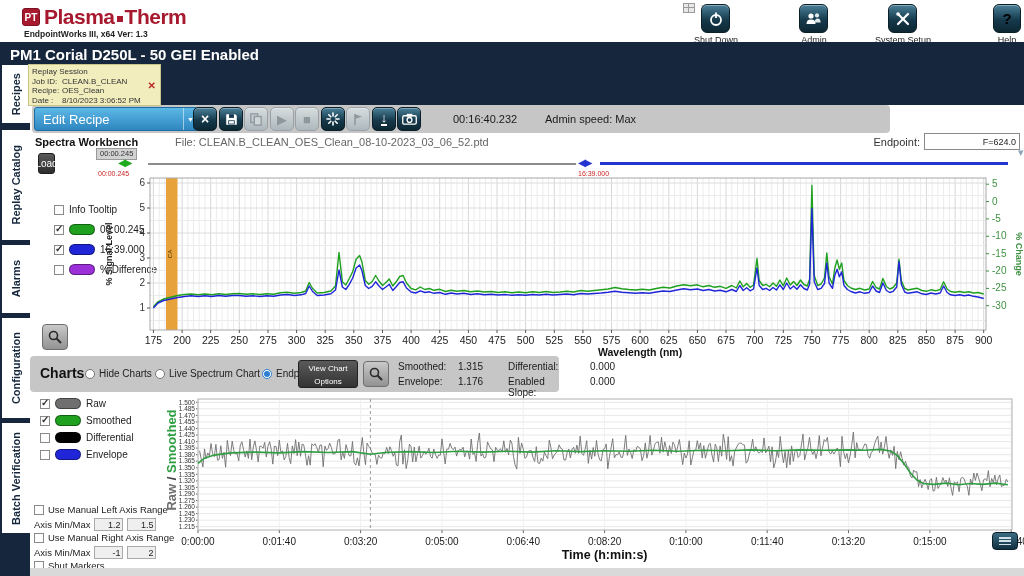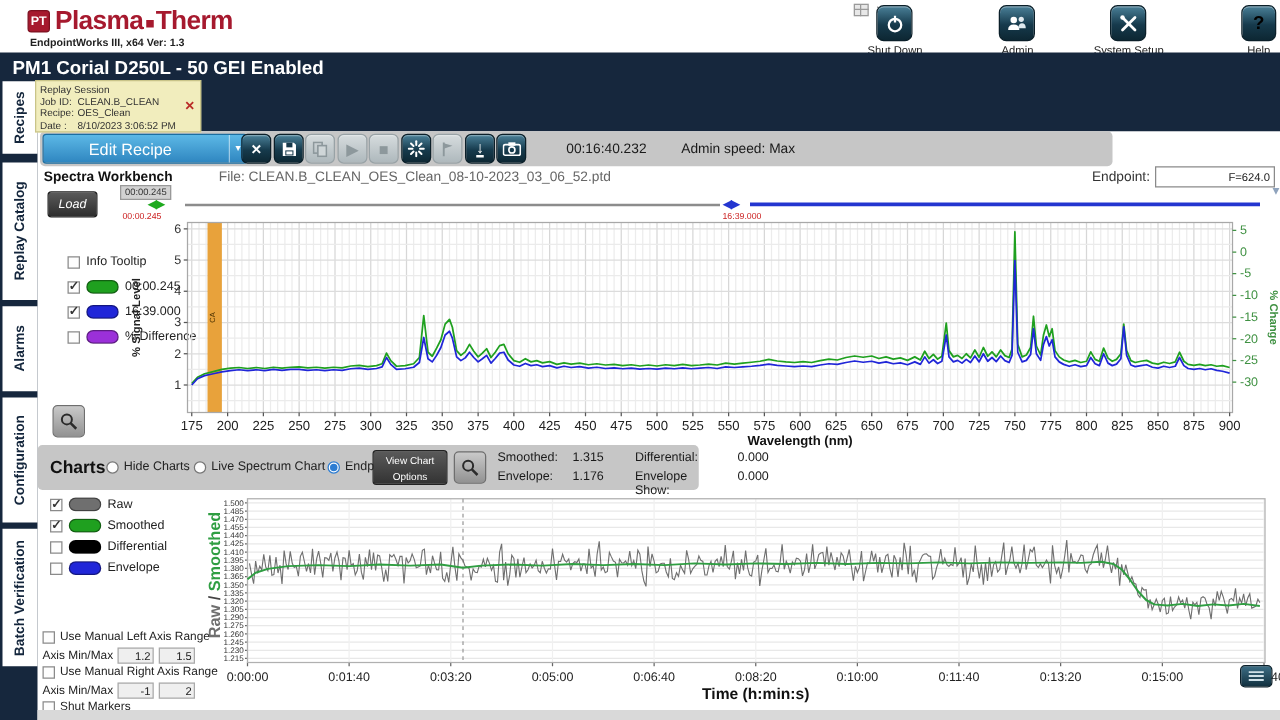--- a/index.html
+++ b/index.html
@@ -38,41 +38,41 @@
   
   .rbox{position:absolute;left:28px;top:64px;width:133px;height:42px;background:#f1edbd;border:1px solid #c9c489;
         font-size:8px;color:#333;padding:2px 3px;line-height:9.5px;z-index:5;}
   .rbox .rw{display:flex;}
   .rbox .rl{width:30px;}
   .rclose{position:absolute;right:4px;top:16px;color:#b92b27;font-weight:bold;font-size:10px;}
 
   
   .pbar{position:absolute;left:32px;top:105px;width:858px;height:28px;background:#c6c6c6;border-radius:4px;}
   .recipe-dd{position:absolute;left:2px;top:2px;width:164px;height:24px;border:1px solid #1c6ea0;border-radius:3px;
-        background:linear-gradient(180deg,#5cb8e6,#2f86c0);color:#fff;font-size:13px;display:flex;align-items:center;padding-left:28px;}
+        background:linear-gradient(180deg,#5cb8e6,#2f86c0);color:#fff;font-size:13px;display:flex;align-items:center;}
   .recipe-dd .txt{flex:1;padding-left:8px;}
   .recipe-dd .arr{width:14px;height:100%;border-left:1px solid rgba(255,255,255,.5);display:flex;align-items:center;
         justify-content:center;font-size:7px;}
   .tbtn{position:absolute;top:2px;width:24px;height:24px;border-radius:5px;display:flex;align-items:center;justify-content:center;
         border:1px solid #0b1f29;background:linear-gradient(180deg,#4a8098 0%,#163a4c 55%,#0d2733 100%);
         color:#fff;box-shadow:inset 0 1px 0 rgba(255,255,255,.3);font-size:13px;}
   .tbtn.dis{border:1px solid #98a2a6;background:linear-gradient(180deg,#d6dcde,#aeb8bc);color:#8d989c;}
   .ptime{position:absolute;left:421px;top:8px;font-size:11px;color:#1a1a1a;}
   .pspeed{position:absolute;left:513px;top:8px;font-size:11px;color:#1a1a1a;}
 
   
   .wb-title{position:absolute;left:35px;top:136px;font-size:11px;font-weight:bold;color:#111;}
   .wb-file{position:absolute;left:175px;top:136px;font-size:11px;color:#666;}
   .sp-label{position:absolute;left:862px;top:136px;width:58px;text-align:right;font-size:11px;color:#333;}
   .sp-input{position:absolute;left:924px;top:133px;width:96px;height:17px;border:1px solid #8a8a8a;background:#fff;
         font-size:9px;text-align:right;padding:0 3px;color:#222;}
 
   
-  .load-btn{position:absolute;left:38px;top:153px;width:40px;height:21px;border-radius:3px;border:1px solid #1e1e1e;
-        background:linear-gradient(180deg,#5a5a5a,#2d2d2d);color:#fff;font-size:10px;display:flex;align-items:center;justify-content:center;font-style:italic;}
+  .load-btn{position:absolute;left:38px;top:153px;width:17px;height:21px;border-radius:3px;border:1px solid #1e1e1e;
+        background:linear-gradient(180deg,#5a5a5a,#2d2d2d);color:#fff;font-size:10px;display:flex;align-items:center;justify-content:center;}
   .tl-badge{position:absolute;left:96px;top:148px;background:#d2d2d2;border:1px solid #999;font-size:7.5px;color:#333;padding:0 3px;line-height:10px;}
   .tl-garrows{position:absolute;left:118px;top:157px;color:#1faa1f;font-size:10px;letter-spacing:-1px;}
   .tl-start{position:absolute;left:98px;top:170px;font-size:7px;color:#cc2222;}
   .tl-track{position:absolute;left:148px;top:163px;width:428px;height:2px;background:#8c8c8c;}
   .tl-barrows{position:absolute;left:578px;top:157px;color:#2436d0;font-size:10px;letter-spacing:-1px;}
   .tl-end{position:absolute;left:578px;top:170px;font-size:7px;color:#cc2222;}
   .tl-blue{position:absolute;left:600px;top:162px;width:408px;height:3px;background:#2436d0;}
 
   
   .leg-row{position:absolute;display:flex;align-items:center;gap:5px;font-size:10px;color:#222;}
@@ -585,21 +585,21 @@
         <circle cx="6.5" cy="6.5" r="4" fill="none" stroke="#2b2b2b" stroke-width="1.6"></circle>
         <line x1="9.5" y1="9.5" x2="14" y2="14" stroke="#2b2b2b" stroke-width="2"></line>
       </svg>
     </div>
     <div class="stat" style="left:368px;top:5px;">Smoothed:</div>
     <div class="stat" style="left:428px;top:5px;">1.315</div>
     <div class="stat" style="left:478px;top:5px;">Differential:</div>
     <div class="stat" style="left:560px;top:5px;">0.000</div>
     <div class="stat" style="left:368px;top:20px;">Envelope:</div>
     <div class="stat" style="left:428px;top:20px;">1.176</div>
-    <div class="stat" style="left:478px;top:20px;">Envelope Show:</div>
+    <div class="stat" style="left:478px;top:20px;">Enabled Slope:</div>
     <div class="stat" style="left:560px;top:20px;">0.000</div>
   </div>
 
   <div class="leg-row" style="left:40px;top:398px;">
     <span class="cb on"></span>
     <span class="pill" style="background: rgb(111, 111, 111);"></span>
     <span>Raw</span>
   </div>
   <div class="leg-row" style="left:40px;top:415px;">
     <span class="cb on"></span>

